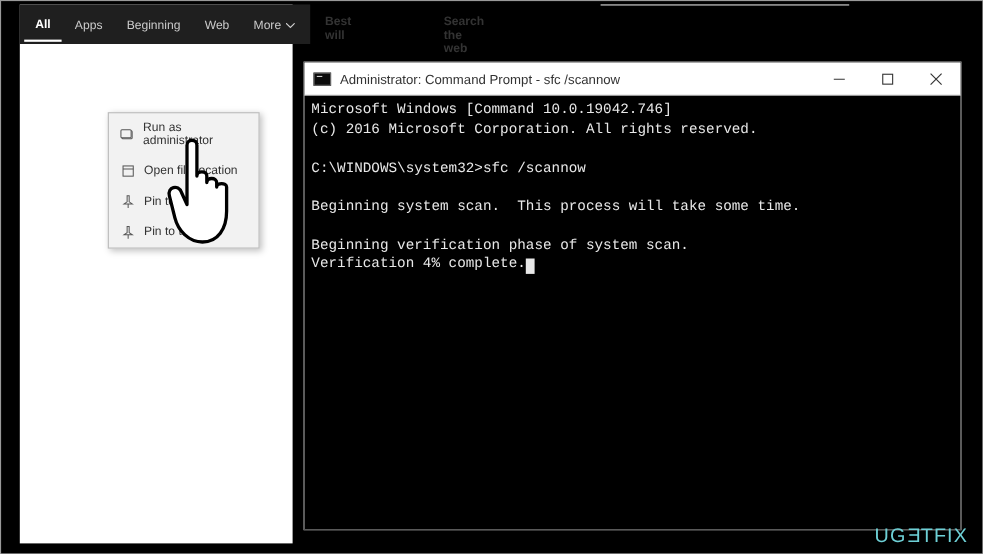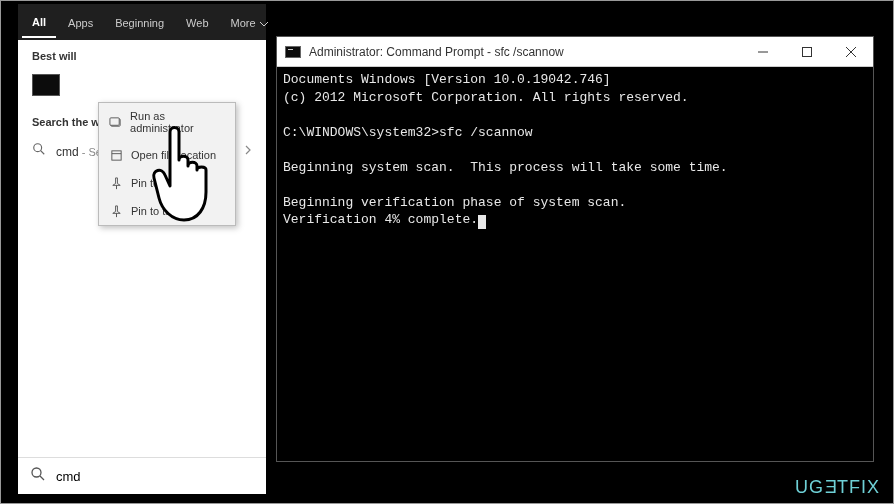--- a/index.html
+++ b/index.html
@@ -15,21 +15,21 @@
   border: 1px solid #999;
   pointer-events: none;
 }
 
 
 .search-panel {
   position: absolute;
   left: 18px; top: 4px;
   width: 248px; height: 490px;
   background: #fff;
-  display: flex; flex-direction: column;
+  display: flex; flex-direction: row;
   box-shadow: 0 2px 8px rgba(0,0,0,0.3);
 }
 .search-tabs {
   display: flex; align-items: center;
   background: #1f1f1f;
   height: 36px;
   padding: 0 4px;
   gap: 2px;
 }
 .search-tab {
@@ -113,21 +113,21 @@
   position: absolute;
   left: 148px; top: 120px;
   width: 90px; height: 110px;
   z-index: 10;
   pointer-events: none;
 }
 
 
 .terminal {
   position: absolute;
-  left: 276px; top: 36px;
+  left: 276px; top: 56px;
   width: 598px; height: 426px;
   background: #f0f0f0;
   border: 1px solid #555;
   display: flex; flex-direction: column;
 }
 .title-bar {
   display: flex; align-items: center;
   height: 30px;
   background: #fff;
   border-bottom: 1px solid #ccc;
@@ -307,22 +307,22 @@
           </svg>
       </div>
       <div class="win-btn close">
         <svg width="12" height="12" viewBox="0 0 12 12">
             <line x1="1" y1="1" x2="11" y2="11" stroke="#333" stroke-width="1"></line>
             <line x1="11" y1="1" x2="1" y2="11" stroke="#333" stroke-width="1"></line>
           </svg>
       </div>
     </div>
   </div>
-  <div class="term-body"><span>Documents Windows [Version 10.0.19042.746]</span>
-<span>(c) 2012 Microsoft Corporation. All rights reserved.</span>
+  <div class="term-body"><span>Microsoft Windows [Command 10.0.19042.746]</span>
+<span>(c) 2016 Microsoft Corporation. All rights reserved.</span>
 <span></span>
 <span>C:\WINDOWS\system32&gt;sfc /scannow</span>
 <span></span>
 <span>Beginning system scan.  This process will take some time.</span>
 <span></span>
 <span>Beginning verification phase of system scan.</span>
 <span>Verification 4% complete.</span><span class="cursor-block"></span></div>
 </div>
 
 <div class="watermark">UG<span class="e">E</span>TFIX</div>

